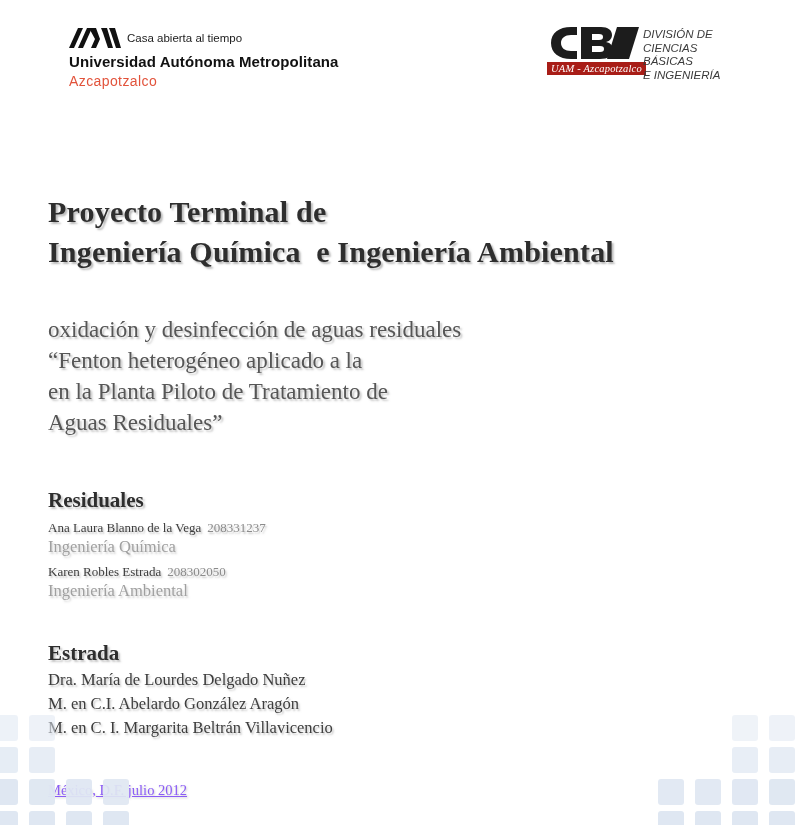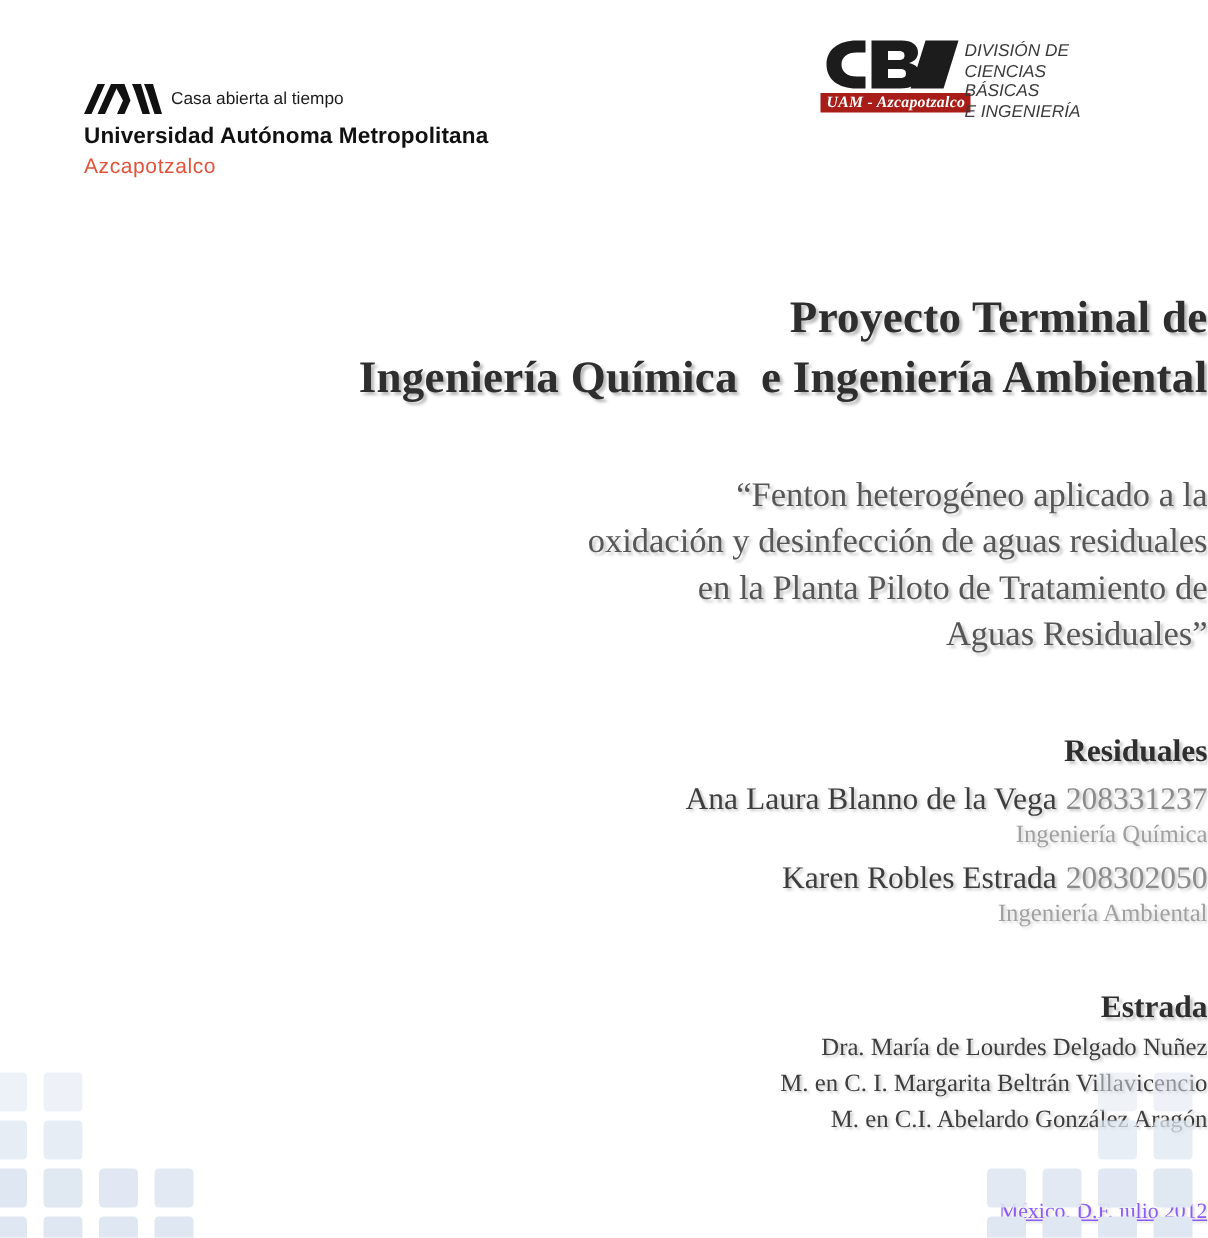--- a/index.html
+++ b/index.html
@@ -32,24 +32,23 @@
     background: #dfe7f2;
   }
 
   
   .header {
     position: relative;
     height: 110px;
   }
   .uam-logo {
     position: absolute;
-    left: 56px;
+    left: 69px;
     top: 26px;
     width: 330px;
-    margin-top: 28px;
   }
   .uam-mark {
     display: inline-block;
     vertical-align: top;
     position: relative;
     top: 2px;
   }
   .uam-tagline {
     font-family: "Liberation Sans", sans-serif;
     font-size: 11.5px;
@@ -102,30 +101,30 @@
     height: 34px;
   }
   .cbi-sub {
     position: absolute;
     left: 0;
     top: 36px;
     background: #a81d17;
     color: #ffffff;
     font-family: "Liberation Serif", serif;
     font-style: italic;
-    font-weight: bold;
+    font-weight: normal;
     font-size: 10.5px;
     padding: 1px 4px 1px 4px;
     letter-spacing: 0.2px;
   }
 
   
   .content {
     position: relative;
-    text-align: right;
+    text-align: left;
     margin-left: 48px;
   }
   .doc-type {
     margin-top: 82px;
     font-size: 30px;
     font-weight: bold;
     color: #2e2e2e;
     line-height: 40px;
     text-shadow: 2px 2px 2px rgba(130,130,130,0.55);
     letter-spacing: 0.2px;
@@ -144,21 +143,21 @@
     font-size: 21px;
     font-weight: bold;
     color: #2e2e2e;
     text-shadow: 2px 2px 2px rgba(140,140,140,0.5);
   }
   .presentan-head { margin-top: 50px; }
   .asesores-head { margin-top: 40px; }
 
   .student {
     margin-top: 7px;
-    font-size: 21px;
+    font-size: 13px;
     color: #3d3d3d;
     text-shadow: 1.5px 1.5px 2px rgba(150,150,150,0.55);
   }
   .student .id {
     color: #8b8b8b;
     margin-left: 6px;
   }
   .student-program {
     font-size: 16.5px;
     color: #a0a0a0;
@@ -221,43 +220,43 @@
 </div>
 
 <div class="content">
 
   <div class="doc-type">
     <div>Proyecto Terminal de</div>
     <div class="line2">Ingeniería Química  e Ingeniería Ambiental</div>
   </div>
 
   <div class="doc-title">
+    <div>oxidación y desinfección de aguas residuales</div>
     <div>“Fenton heterogéneo aplicado a la</div>
-    <div>oxidación y desinfección de aguas residuales</div>
     <div>en la Planta Piloto de Tratamiento de</div>
     <div>Aguas Residuales”</div>
   </div>
 
   <div class="section-head presentan-head">Residuales</div>
 
   <div class="student">
     <span>Ana Laura Blanno de la Vega</span><span class="id">208331237</span>
   </div>
   <div class="student-program">Ingeniería Química</div>
 
   <div class="student">
     <span>Karen Robles Estrada</span><span class="id">208302050</span>
   </div>
   <div class="student-program">Ingeniería Ambiental</div>
 
   <div class="section-head asesores-head">Estrada</div>
 
   <div class="advisor">Dra. María de Lourdes Delgado Nuñez</div>
+  <div class="advisor">M. en C.I. Abelardo González Aragón</div>
   <div class="advisor">M. en C. I. Margarita Beltrán Villavicencio</div>
-  <div class="advisor">M. en C.I. Abelardo González Aragón</div>
 
   <div class="place-date">México, D.F. julio 2012</div>
 </div>
 
 <div class="dotfield" id="dotfield">
     <div class="dot" style="left: -8px; top: 10px; opacity: 0.55;"></div>
     <div class="dot" style="left: 29px; top: 10px; opacity: 0.53;"></div>
     <div class="dot" style="left: 732px; top: 10px; opacity: 0.5;"></div>
     <div class="dot" style="left: 769px; top: 10px; opacity: 0.53;"></div>
     <div class="dot" style="left: -8px; top: 42px; opacity: 0.77;"></div>

